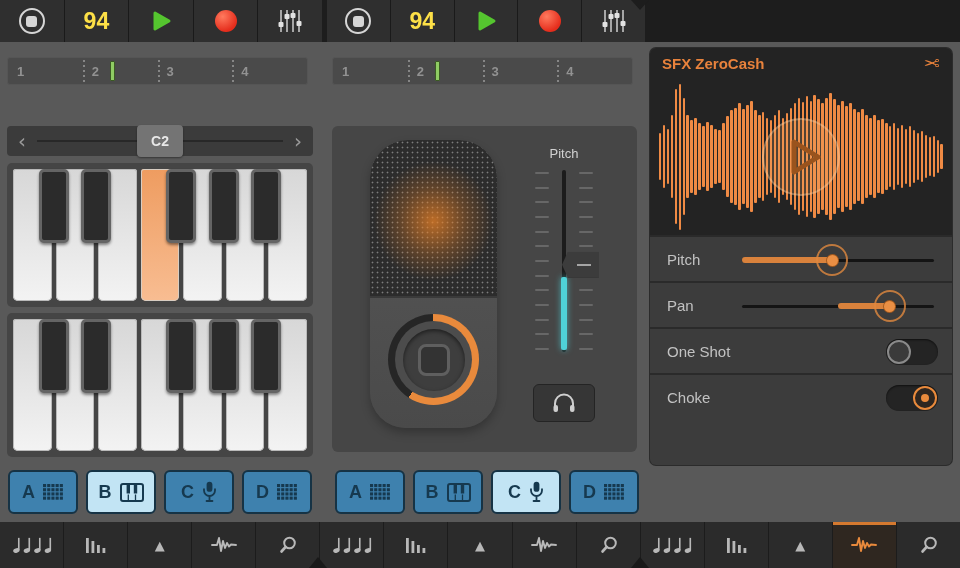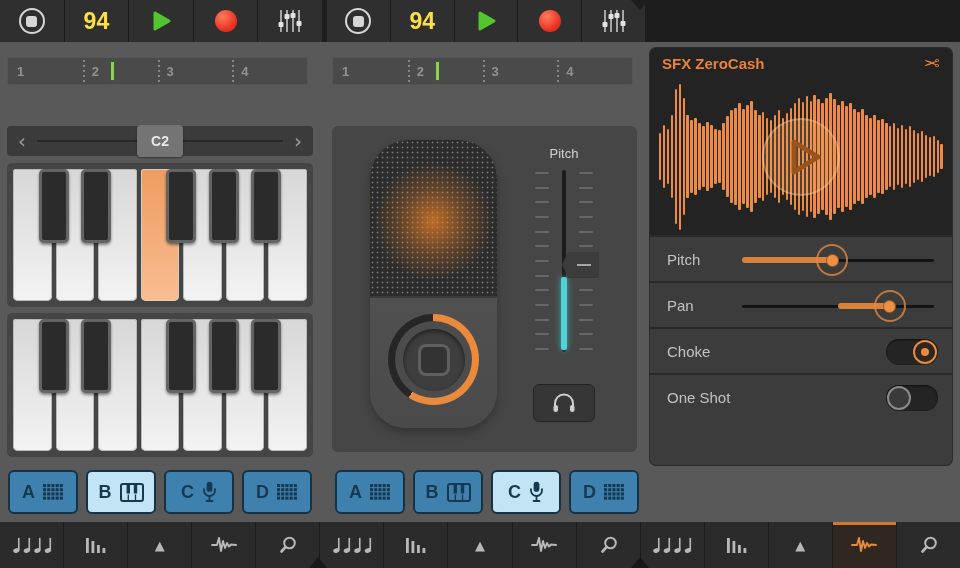--- a/index.html
+++ b/index.html
@@ -423,28 +423,28 @@
       <span class="sfx-row-label">Pan</span>
       <div class="slider-track">
         <div class="slider-base"></div>
         <div class="slider-fill" style="left: 50%; width: 27%;"></div>
         <div class="slider-ring" style="left: 77%;"></div>
         <div class="slider-dot" style="left: 77%;"></div>
       </div>
     </div>
 
     <div class="sfx-row toggle-row">
+      <span class="sfx-row-label">One Shot</span>
+      <div class="toggle off">
+          <div class="knob"></div>
+        </div>
+    </div>
+    <div class="sfx-row toggle-row">
       <span class="sfx-row-label">Choke</span>
       <div class="toggle on">
-          <div class="knob"></div>
-        </div>
-    </div>
-    <div class="sfx-row toggle-row">
-      <span class="sfx-row-label">One Shot</span>
-      <div class="toggle off">
           <div class="knob"></div>
         </div>
     </div>
   </div>
 
   <div class="pad-group pad-group-1" id="pad-group-0">
       <div class="pad-btn">
         <span class="pad-letter">A</span>
         <svg width="21" height="17" viewBox="0 0 21 17">
           <rect x="0" y="0" width="3.1" height="3.1" fill="#16394f"></rect>

